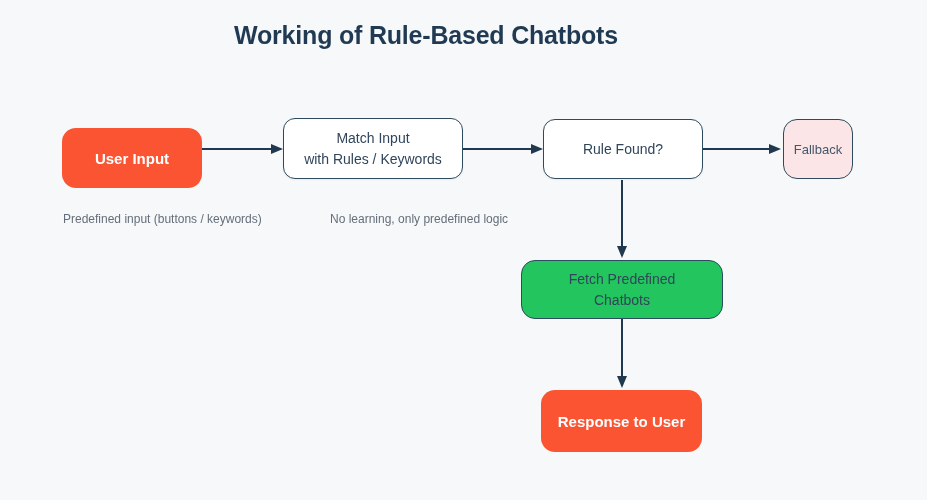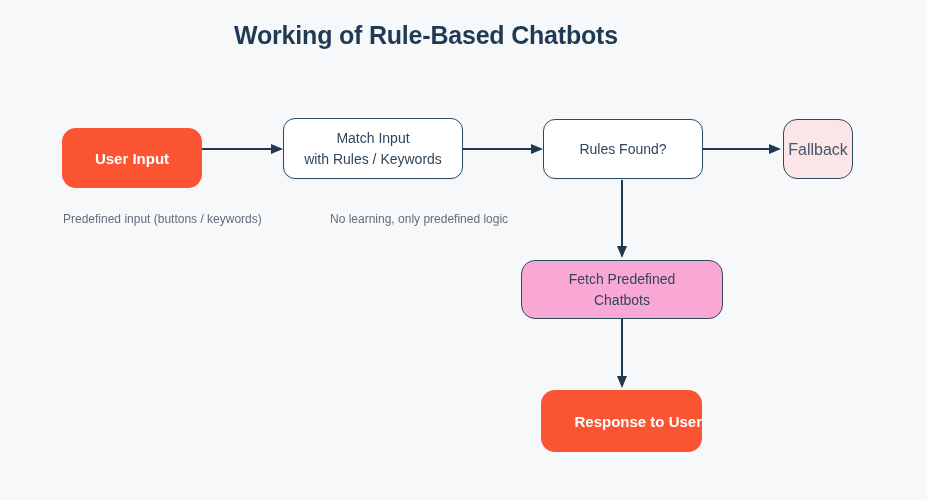--- a/index.html
+++ b/index.html
@@ -51,25 +51,25 @@
     background: #fa5432;
     border-radius: 14px;
     color: #ffffff;
     font-weight: 700;
     font-size: 15px;
   }
   .node.pink {
     background: #fbe5e6;
     border: 1.5px solid #2d4a5e;
     border-radius: 14px;
-    font-size: 16px;
+    font-size: 13px;
     color: #44586a;
   }
   .node.blue {
-    background: #f9a8d4;
+    background: #22c55e;
     border: 1.5px solid #2d4a5e;
     border-radius: 14px;
   }
   .node span { display: block; }
   .annotation {
     position: absolute;
     top: 212px;
     font-size: 12px;
     color: #646e7a;
     white-space: nowrap;
@@ -98,33 +98,33 @@
   <div class="node solid" style="left:62px; top:128px; width:140px; height:60px;">
     <span>User Input</span>
   </div>
 
   <div class="node outline" style="left:283px; top:118px; width:180px; height:61px;">
     <span>Match Input</span>
     <span>with Rules / Keywords</span>
   </div>
 
   <div class="node outline" style="left:543px; top:119px; width:160px; height:60px;">
-    <span>Rules Found?</span>
+    <span>Rule Found?</span>
   </div>
 
   <div class="node pink" style="left:783px; top:119px; width:70px; height:60px;">
     <span>Fallback</span>
   </div>
 
   <div class="node blue" style="left:521px; top:260px; width:202px; height:59px;">
     <span>Fetch Predefined</span>
     <span>Chatbots</span>
   </div>
 
-  <div class="node solid" style="left:541px; top:390px; width:161px; height:62px;align-items:flex-end;">
+  <div class="node solid" style="left:541px; top:390px; width:161px; height:62px;">
     <span>Response to User</span>
   </div>
 
   <div class="annotation" style="left:63px;">Predefined input (buttons / keywords)</div>
 
   <div class="annotation" style="left:282px;margin-left:48px;">No learning, only predefined logic</div>
 
 </div>
 
 </body></html>

